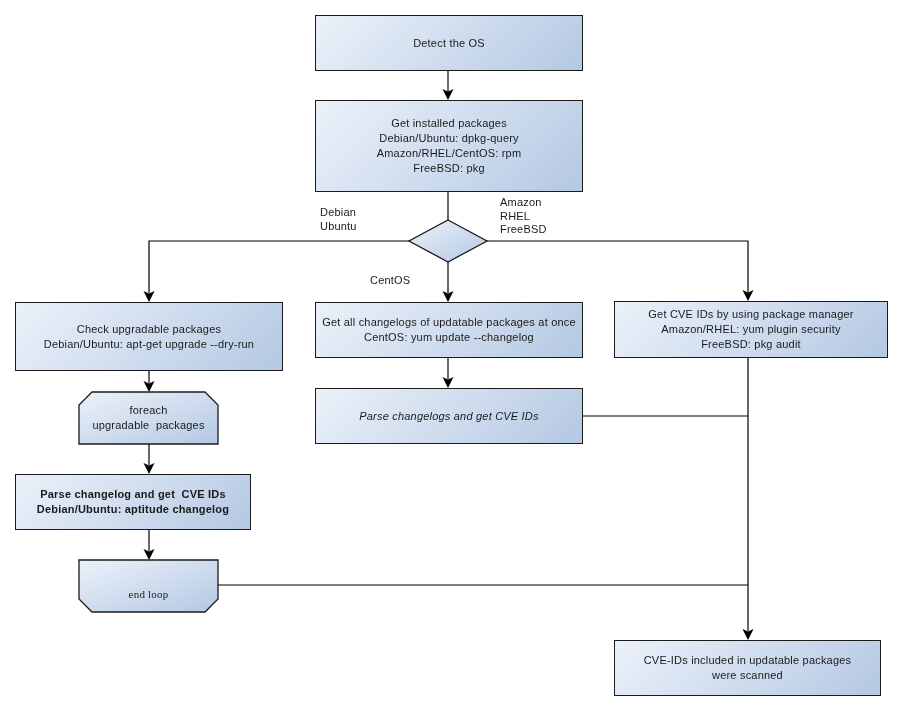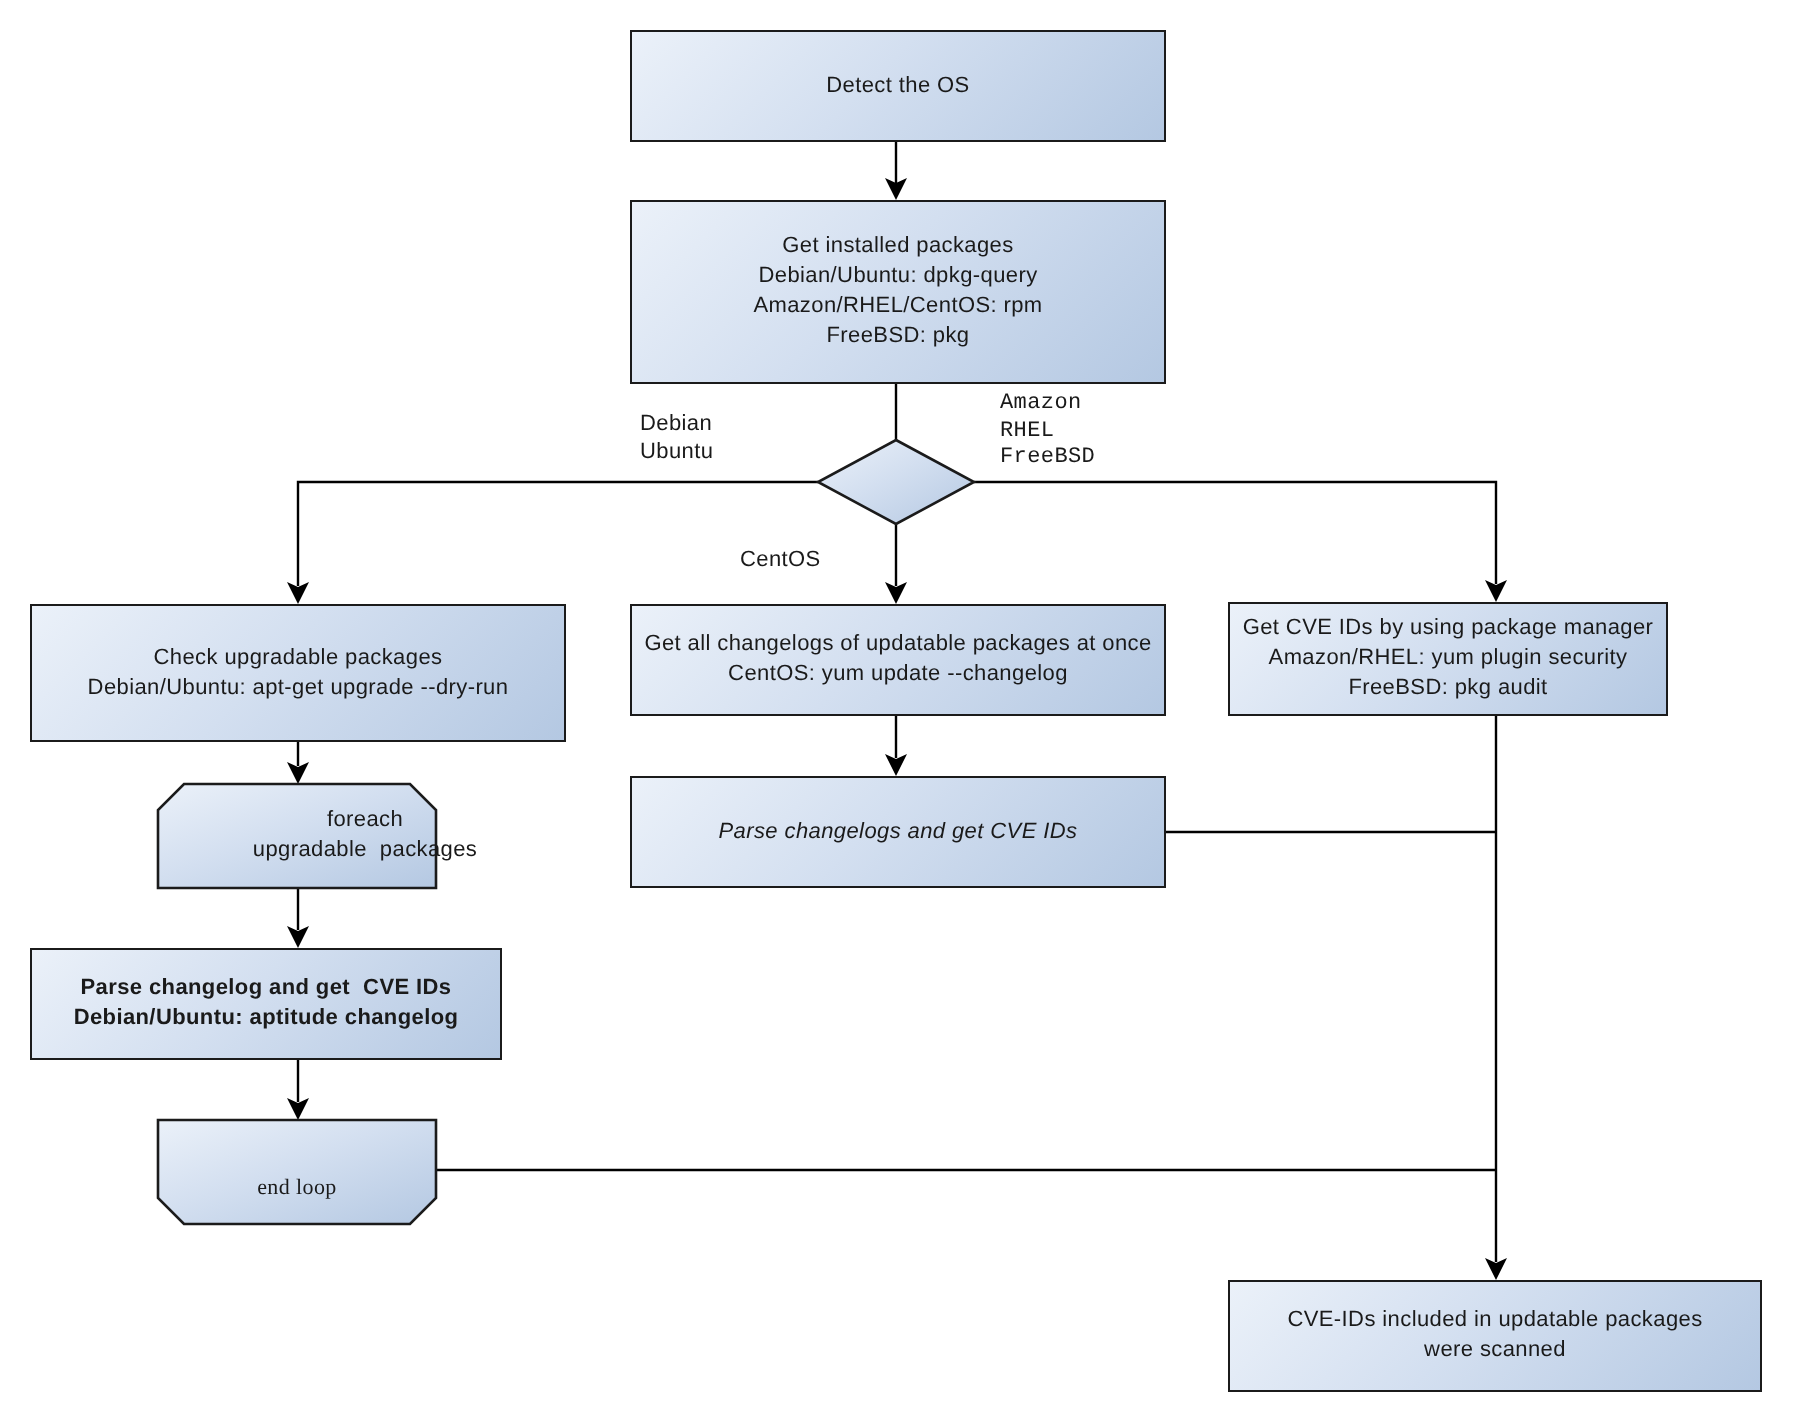--- a/index.html
+++ b/index.html
@@ -114,51 +114,51 @@
   <div class="node" style="left:15px; top:302px; width:268px; height:69px;">
     <div class="node-label">Check upgradable packages
 Debian/Ubuntu: apt-get upgrade --dry-run</div>
   </div>
 
   <div class="node" style="left:315px; top:302px; width:268px; height:56px;">
     <div class="node-label">Get all changelogs of updatable packages at once
 CentOS: yum update --changelog</div>
   </div>
 
-  <div class="node" style="left:614px; top:301px; width:220px; height:57px;">
+  <div class="node" style="left:614px; top:301px; width:274px; height:57px;">
     <div class="node-label">Get CVE IDs by using package manager
 Amazon/RHEL: yum plugin security
 FreeBSD: pkg audit</div>
   </div>
 
   <div class="node" style="left:315px; top:388px; width:268px; height:56px;font-style:italic;">
     <div class="node-label">Parse changelogs and get CVE IDs</div>
   </div>
 
   <div class="node" style="left:15px; top:474px; width:236px; height:56px;font-weight:bold;">
     <div class="node-label">Parse changelog and get  CVE IDs
 Debian/Ubuntu: aptitude changelog</div>
   </div>
 
   <div class="node" style="left:614px; top:640px; width:267px; height:56px;">
     <div class="node-label">CVE-IDs included in updatable packages
 were scanned</div>
   </div>
 
-  <div class="shape-label" style="left:79px; top:392px; width:139px; height:52px;padding-left:34px;">
+  <div class="shape-label" style="left:79px; top:392px; width:139px; height:52px;">
     <div class="node-label">foreach
 upgradable  packages</div>
   </div>
 
   <div class="shape-label" style="left:79px; top:560px; width:139px; height:68px;font-family:Liberation Serif, serif;">
     <div class="node-label">end loop</div>
   </div>
 
   <div class="edge-label right-aligned" style="left:320px; top:206px; width:78px;">Debian
 Ubuntu</div>
 
-  <div class="edge-label left-aligned" style="left:500px; top:196px; width:80px;font-family:Liberation Mono, monospace;">Amazon
+  <div class="edge-label left-aligned" style="left:500px; top:196px; width:80px;">Amazon
 RHEL
 FreeBSD</div>
 
   <div class="edge-label right-aligned" style="left:370px; top:274px; width:73px;">CentOS</div>
 
 </div>
 
 </body></html>

